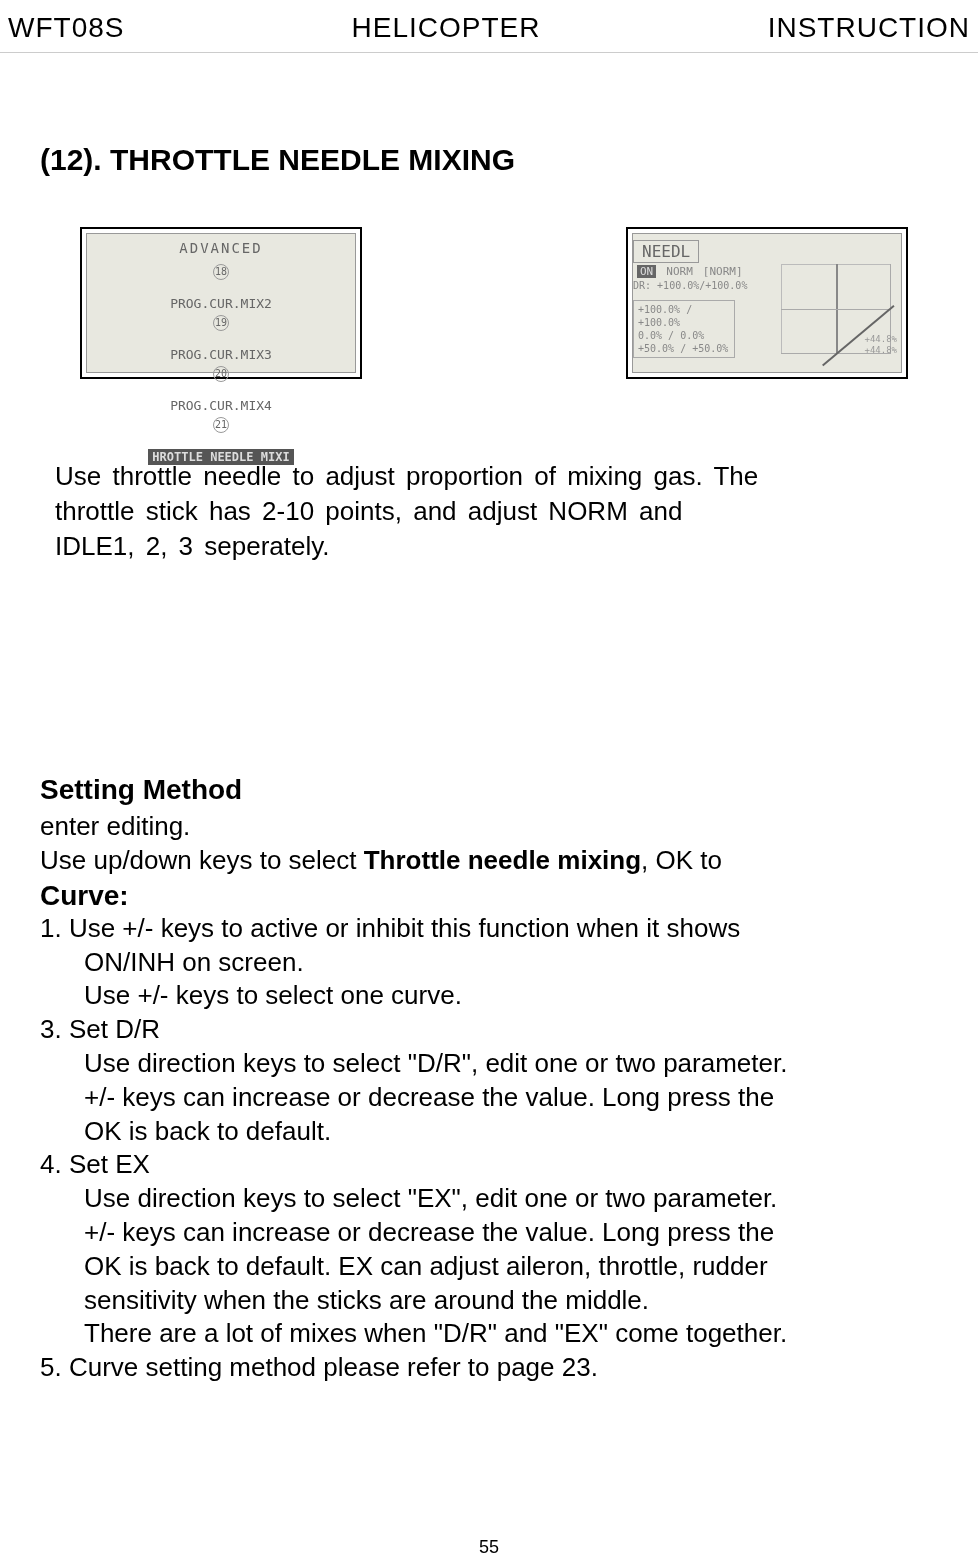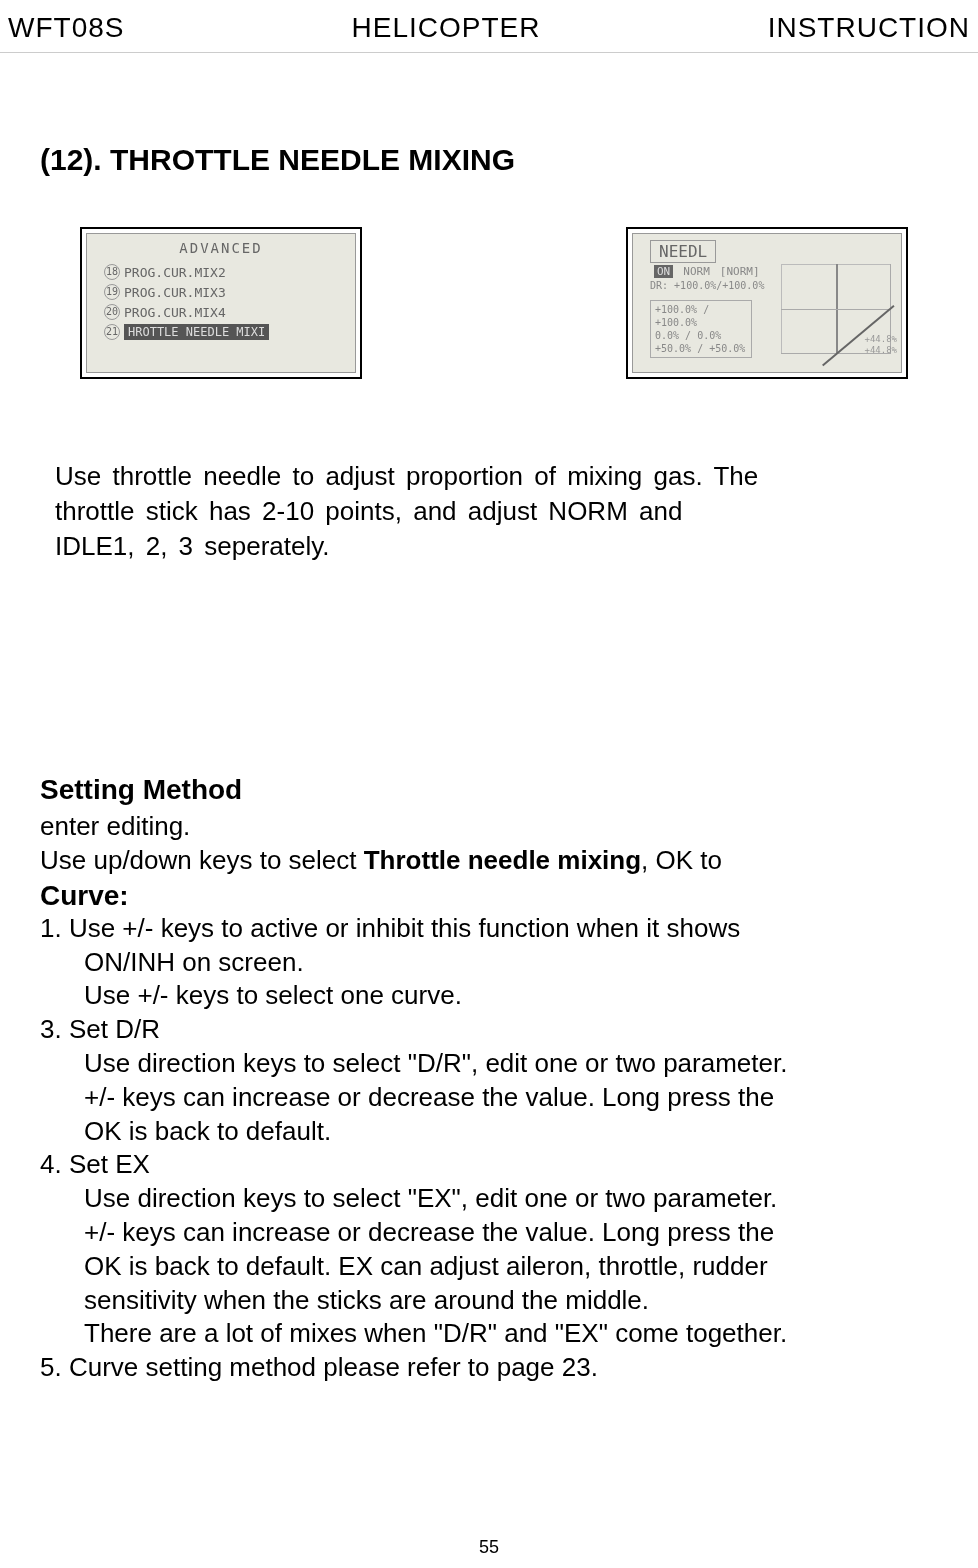--- a/index.html
+++ b/index.html
@@ -39,54 +39,56 @@
     .figure-box {
       background: #fff;
       border: 2px solid #000;
       padding: 4px;
     }
     .figure-inner {
       background: #e8e8e0;
       border: 1px solid #999;
       width: 270px;
       height: 140px;
-      padding: 6px 17px;
+      padding: 6px 0;
       font-family: monospace;
       font-size: 14px;
       color: #666;
       position: relative;
     }
     .fig1-title {
       text-align: center;
       font-size: 14px;
       letter-spacing: 2px;
       margin-bottom: 6px;
     }
     .fig1-line {
       font-size: 13px;
       padding: 2px 0;
       display: flex;
       align-items: center;
-      gap: 4px;
+      gap: 16px;
+      flex-direction: column;
     }
     .fig1-num {
       display: inline-block;
       border: 1px solid #999;
       border-radius: 50%;
       width: 16px;
       height: 16px;
       font-size: 10px;
       text-align: center;
       line-height: 14px;
     }
     .fig1-highlight {
       background: #555;
       color: #ddd;
       padding: 1px 4px;
       font-size: 12px;
+      font-weight: bold;
     }
     .fig2-title {
       display: inline-block;
       border: 1px solid #999;
       padding: 1px 8px;
       font-size: 16px;
       margin-bottom: 2px;
     }
     .fig2-sub {
       font-size: 11px;

